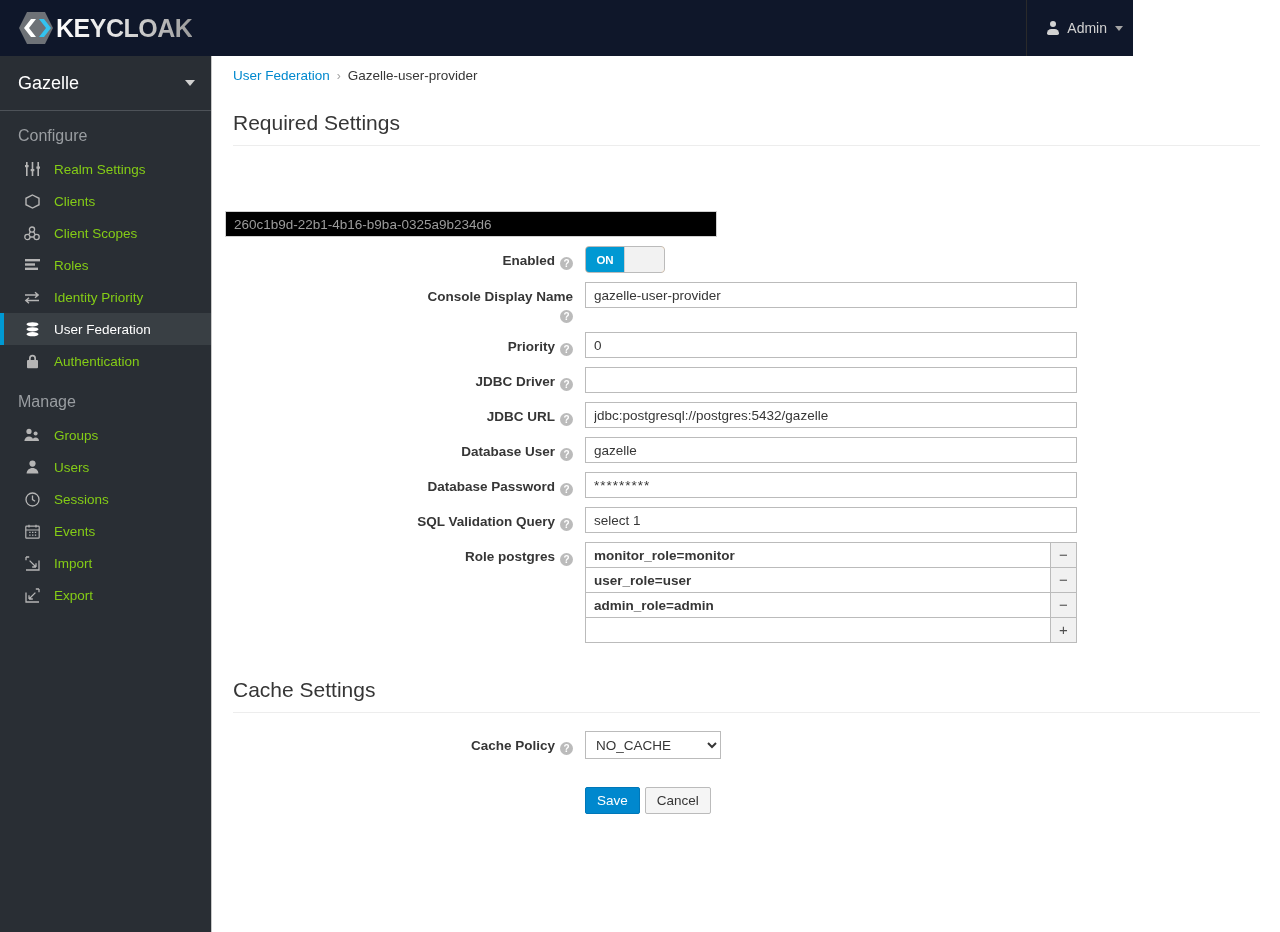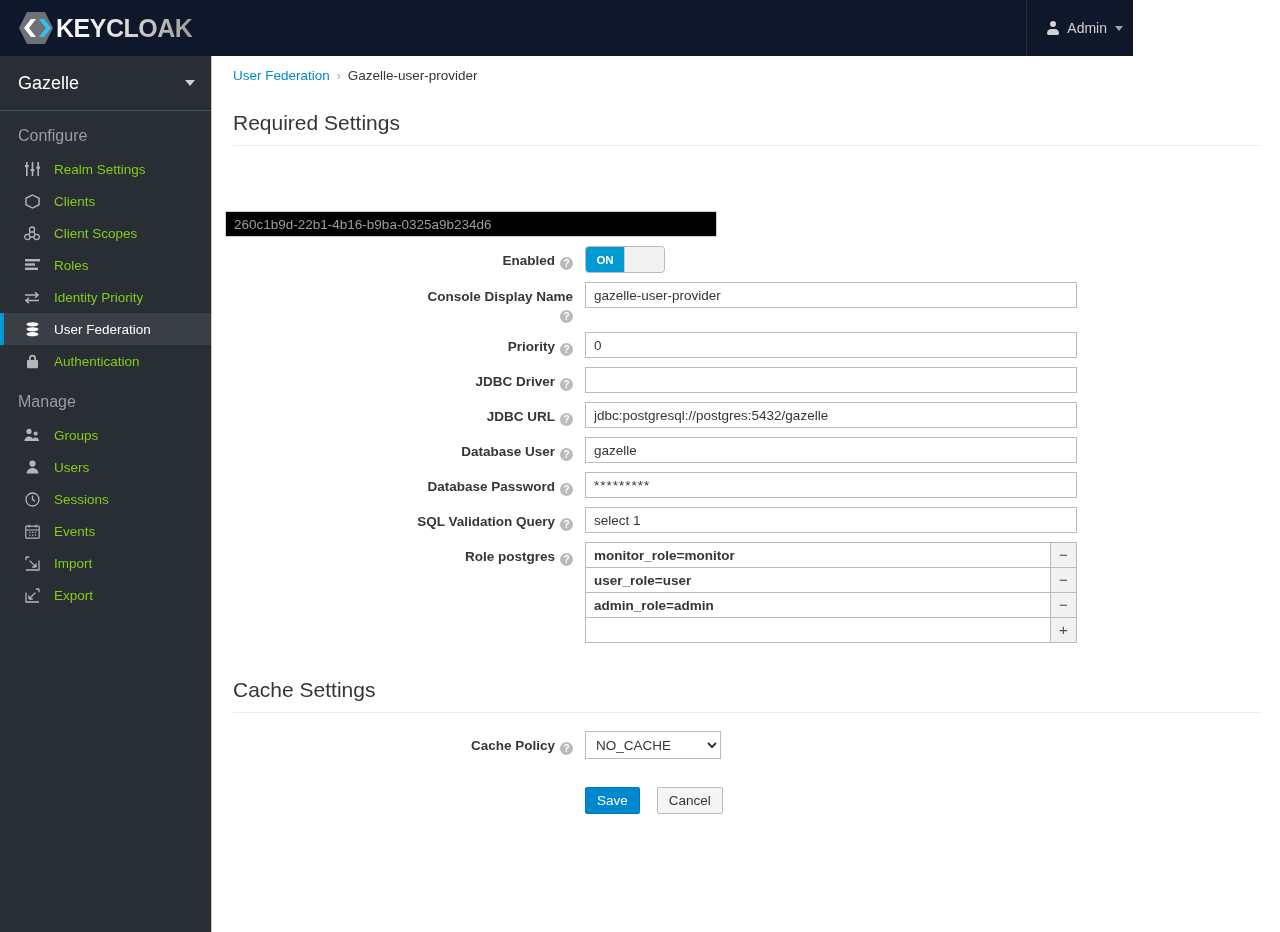--- a/index.html
+++ b/index.html
@@ -181,21 +181,21 @@
   }
 
   .select {
     width: 136px; height: 28px;
     border: 1px solid #bbb; background: #fff;
     font-size: 13.5px; color: #363636;
     padding: 0 6px;
     font-family: "Liberation Sans", sans-serif;
   }
 
-  .btn-row { display: flex; gap: 17px; margin: 28px 0 0 372px; }
+  .btn-row { display: flex; gap: 5px; margin: 28px 0 0 372px; }
   .btn {
     font-size: 13.5px; padding: 5px 11px;
     border-radius: 2px; cursor: pointer;
     font-family: "Liberation Sans", sans-serif;
   }
   .btn-primary { background: #0088ce; border: 1px solid #0077b8; color: #fff; }
   .btn-default { background: #f5f5f5; border: 1px solid #bbb; color: #363636; }
 </style>
 </head>
 <body>

